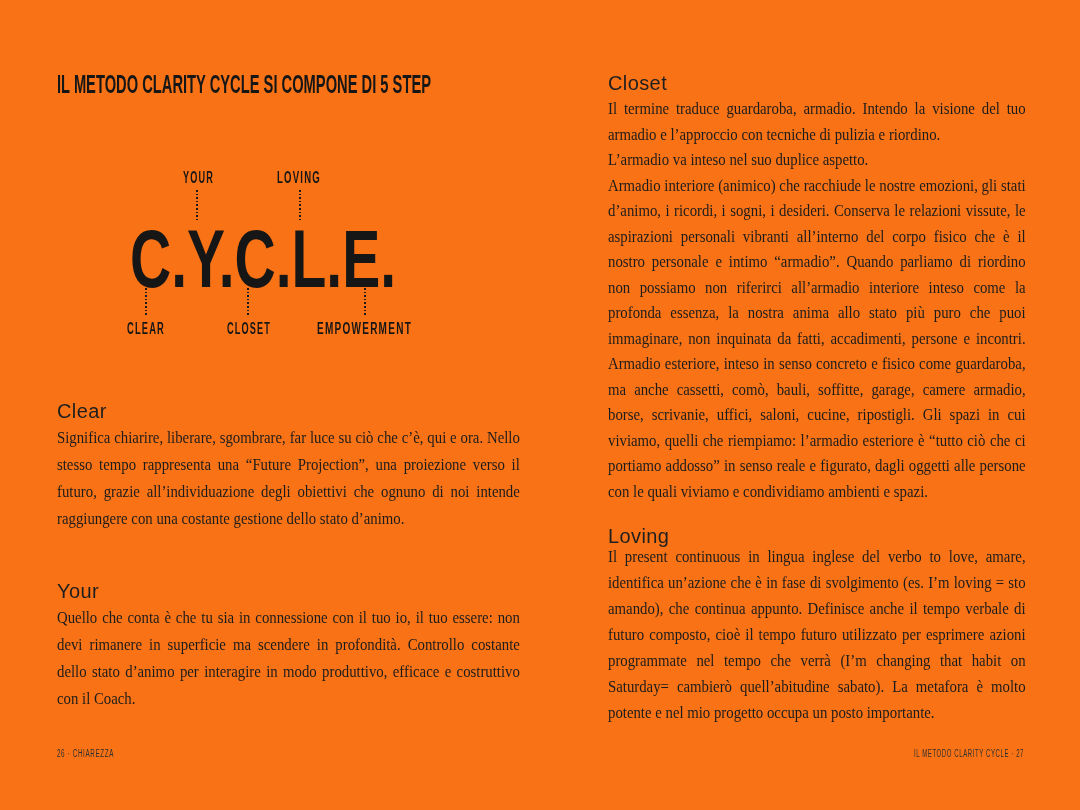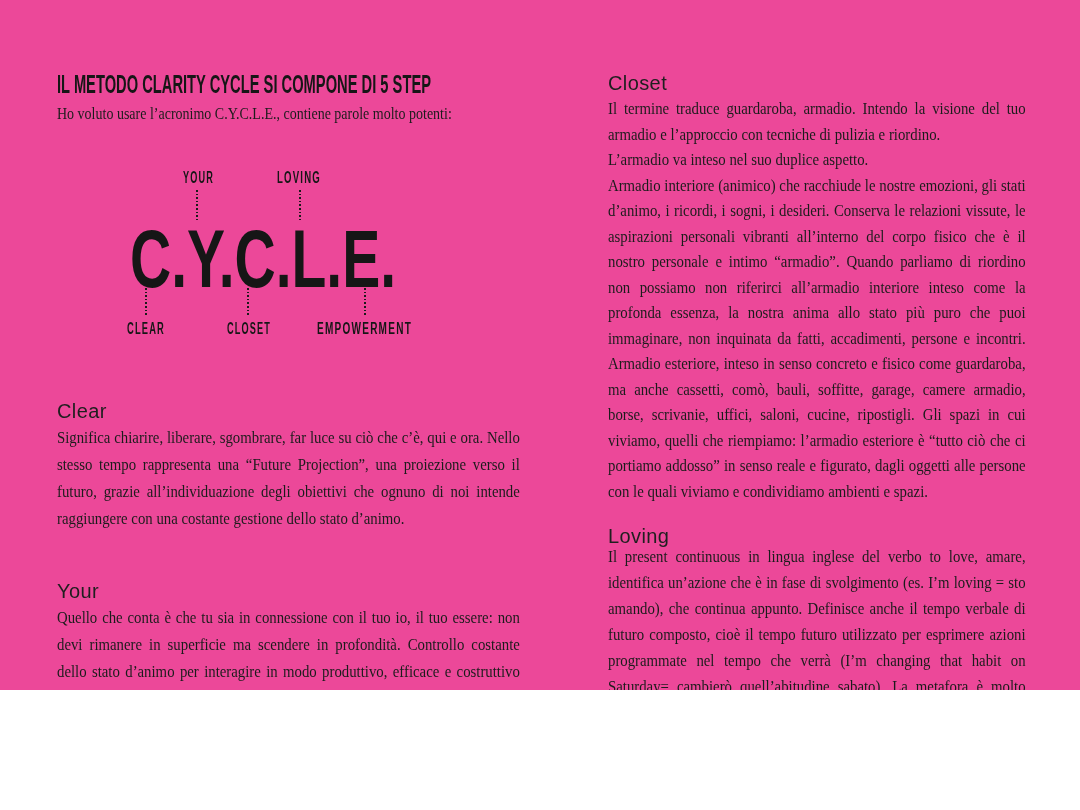--- a/index.html
+++ b/index.html
@@ -1,20 +1,20 @@
 <!DOCTYPE html>
 <html><head>
 <meta charset="utf-8">
 <style>
   html, body { margin: 0; padding: 0; background: #ffffff; }
   .spread {
     position: relative;
     width: 1080px;
-    height: 690px;
-    background: #ec4899;
+    height: 810px;
+    background: #f97316;
     overflow: hidden;
     font-family: "Liberation Serif", serif;
     color: #1c1c1c;
   }
   .page { position: absolute; top: 0; height: 810px; }
   .page-left  { left: 57px;  width: 463px; }
   .page-right { left: 608px; width: 418px; }
 
   
   svg { position: absolute; overflow: visible; }
@@ -70,23 +70,20 @@
 <body>
 
 <div class="spread">
 
   <div class="page page-left">
 
     <svg style="left:0; top:72px;" width="378" height="28">
       <text class="title-text" x="0" y="21" textLength="374" lengthAdjust="spacingAndGlyphs">IL METODO CLARITY CYCLE SI COMPONE DI 5 STEP</text>
     </svg>
 
-    <div class="subtitle-wrap">
-      <span class="subtitle">Ho voluto usare l’acronimo C.Y.C.L.E., contiene parole molto potenti:</span>
-    </div>
 
     <div class="diagram">
 
       <svg style="left:126px; top:4px;" width="32" height="17">
         <text class="lbl-text" x="0" y="14" textLength="31" lengthAdjust="spacingAndGlyphs">YOUR</text>
       </svg>
       <svg style="left:220px; top:4px;" width="45" height="17">
         <text class="lbl-text" x="0" y="14" textLength="44" lengthAdjust="spacingAndGlyphs">LOVING</text>
       </svg>
 

